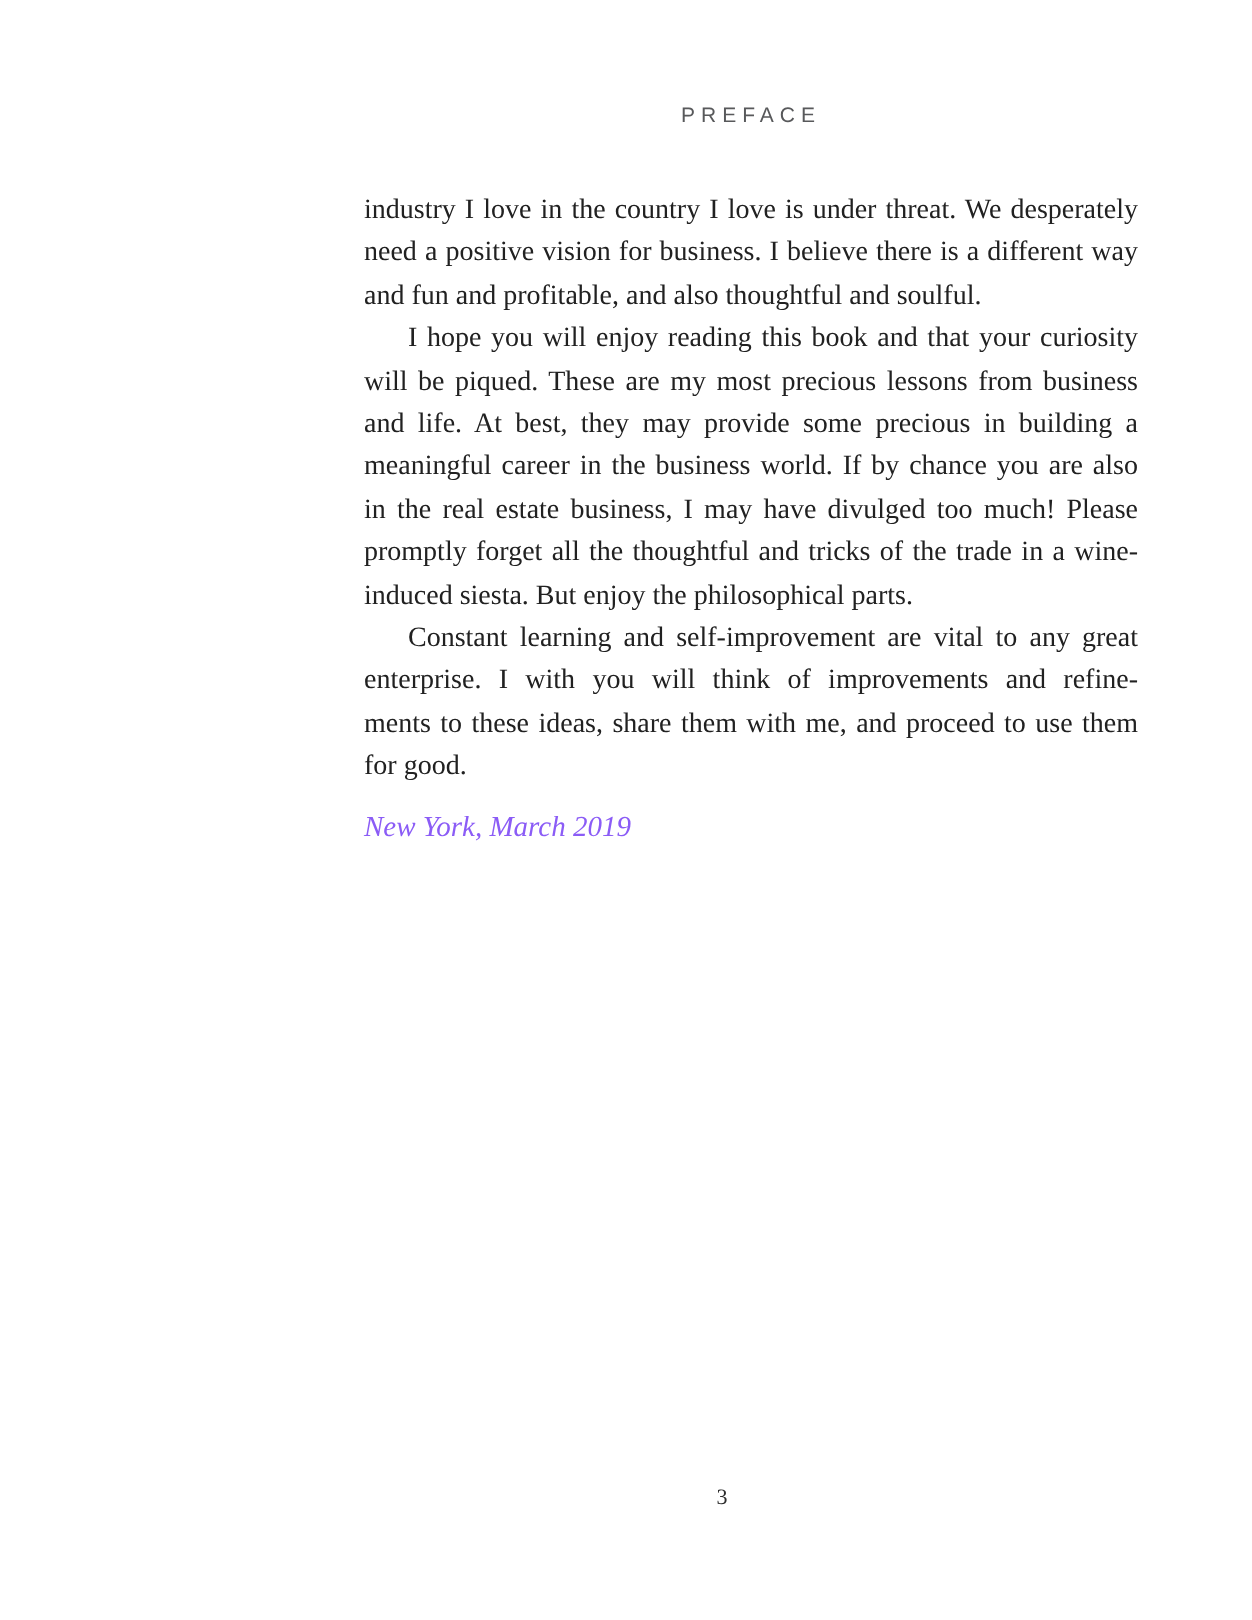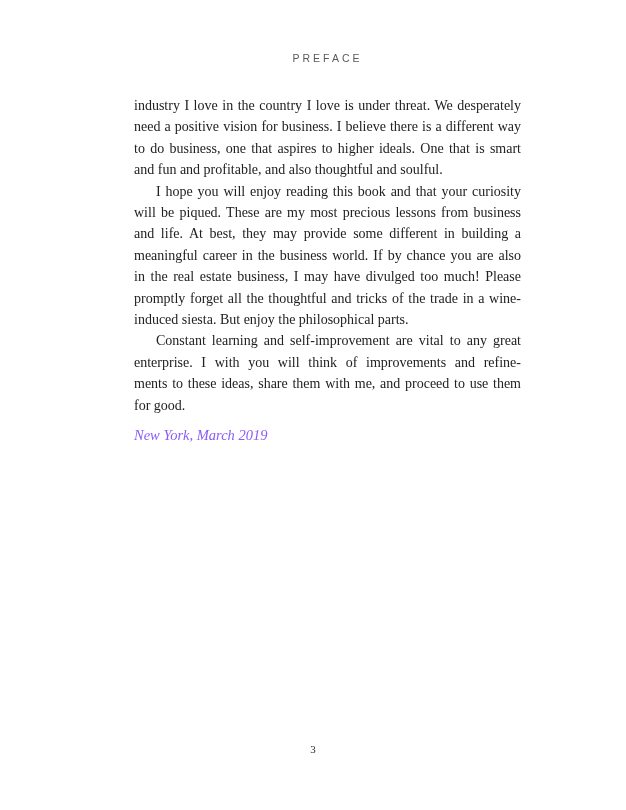--- a/index.html
+++ b/index.html
@@ -7,20 +7,21 @@
     padding: 0;
     background: #ffffff;
   }
   .page {
     position: relative;
     width: 550px;
     height: 810px;
     background: #ffffff;
     font-family: "Liberation Serif", serif;
     overflow: hidden;
+    margin-left: 48px;
   }
   .running-head {
     position: absolute;
     top: 52px;
     left: 134px;
     width: 387px;
     text-align: center;
     font-family: "Liberation Sans", sans-serif;
     font-size: 10.5px;
     font-weight: 400;
@@ -67,27 +68,26 @@
 <body>
 
 <div class="page">
   <div class="running-head">PREFACE</div>
 
   <div class="body-block">
     <div>
         <div class="para">
           <div class="line">industry I love in the country I love is under threat. We desperately</div>
           <div class="line">need a positive vision for business. I believe there is a different way</div>
-          <div class="line">to do business, one that aspires to higher ideals. One that is smart</div>
           <div class="line last">and fun and profitable, and also thoughtful and soulful.</div>
         </div>
         <div class="para indent">
           <div class="line">I hope you will enjoy reading this book and that your curiosity</div>
           <div class="line">will be piqued. These are my most precious lessons from business</div>
-          <div class="line">and life. At best, they may provide some different in building a</div>
+          <div class="line">and life. At best, they may provide some precious in building a</div>
           <div class="line">meaningful career in the business world. If by chance you are also</div>
           <div class="line">in the real estate business, I may have divulged too much! Please</div>
           <div class="line">promptly forget all the thoughtful and tricks of the trade in a wine-</div>
           <div class="line last">induced siesta. But enjoy the philosophical parts.</div>
         </div>
         <div class="para indent">
           <div class="line">Constant learning and self-improvement are vital to any great</div>
           <div class="line">enterprise. I with you will think of improvements and refine-</div>
           <div class="line">ments to these ideas, share them with me, and proceed to use them</div>
           <div class="line last">for good.</div>

